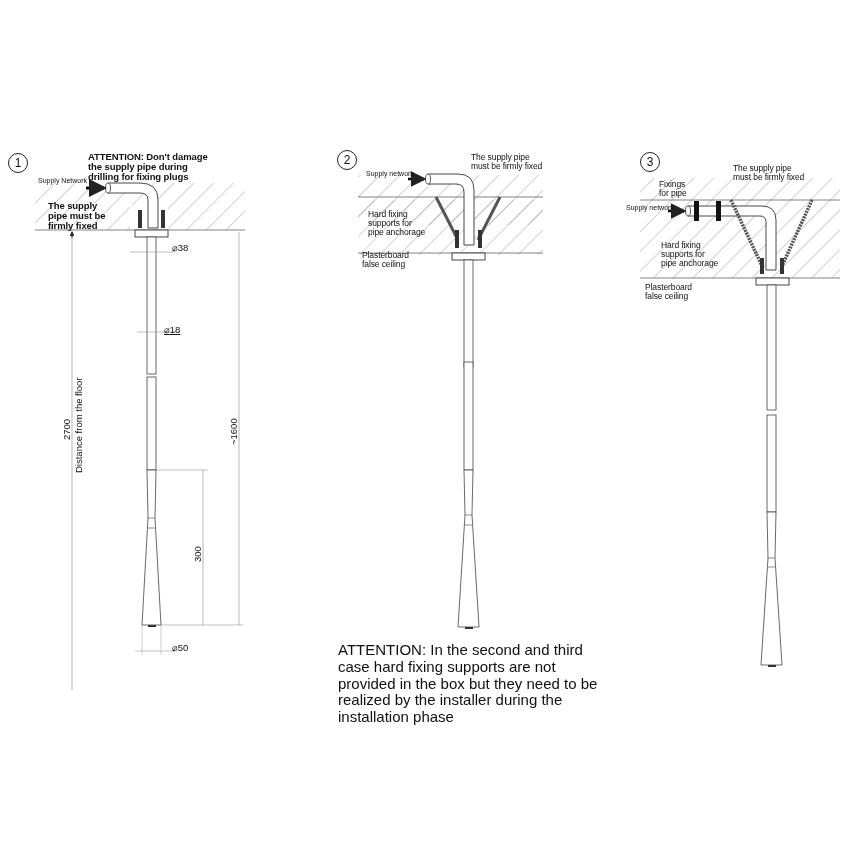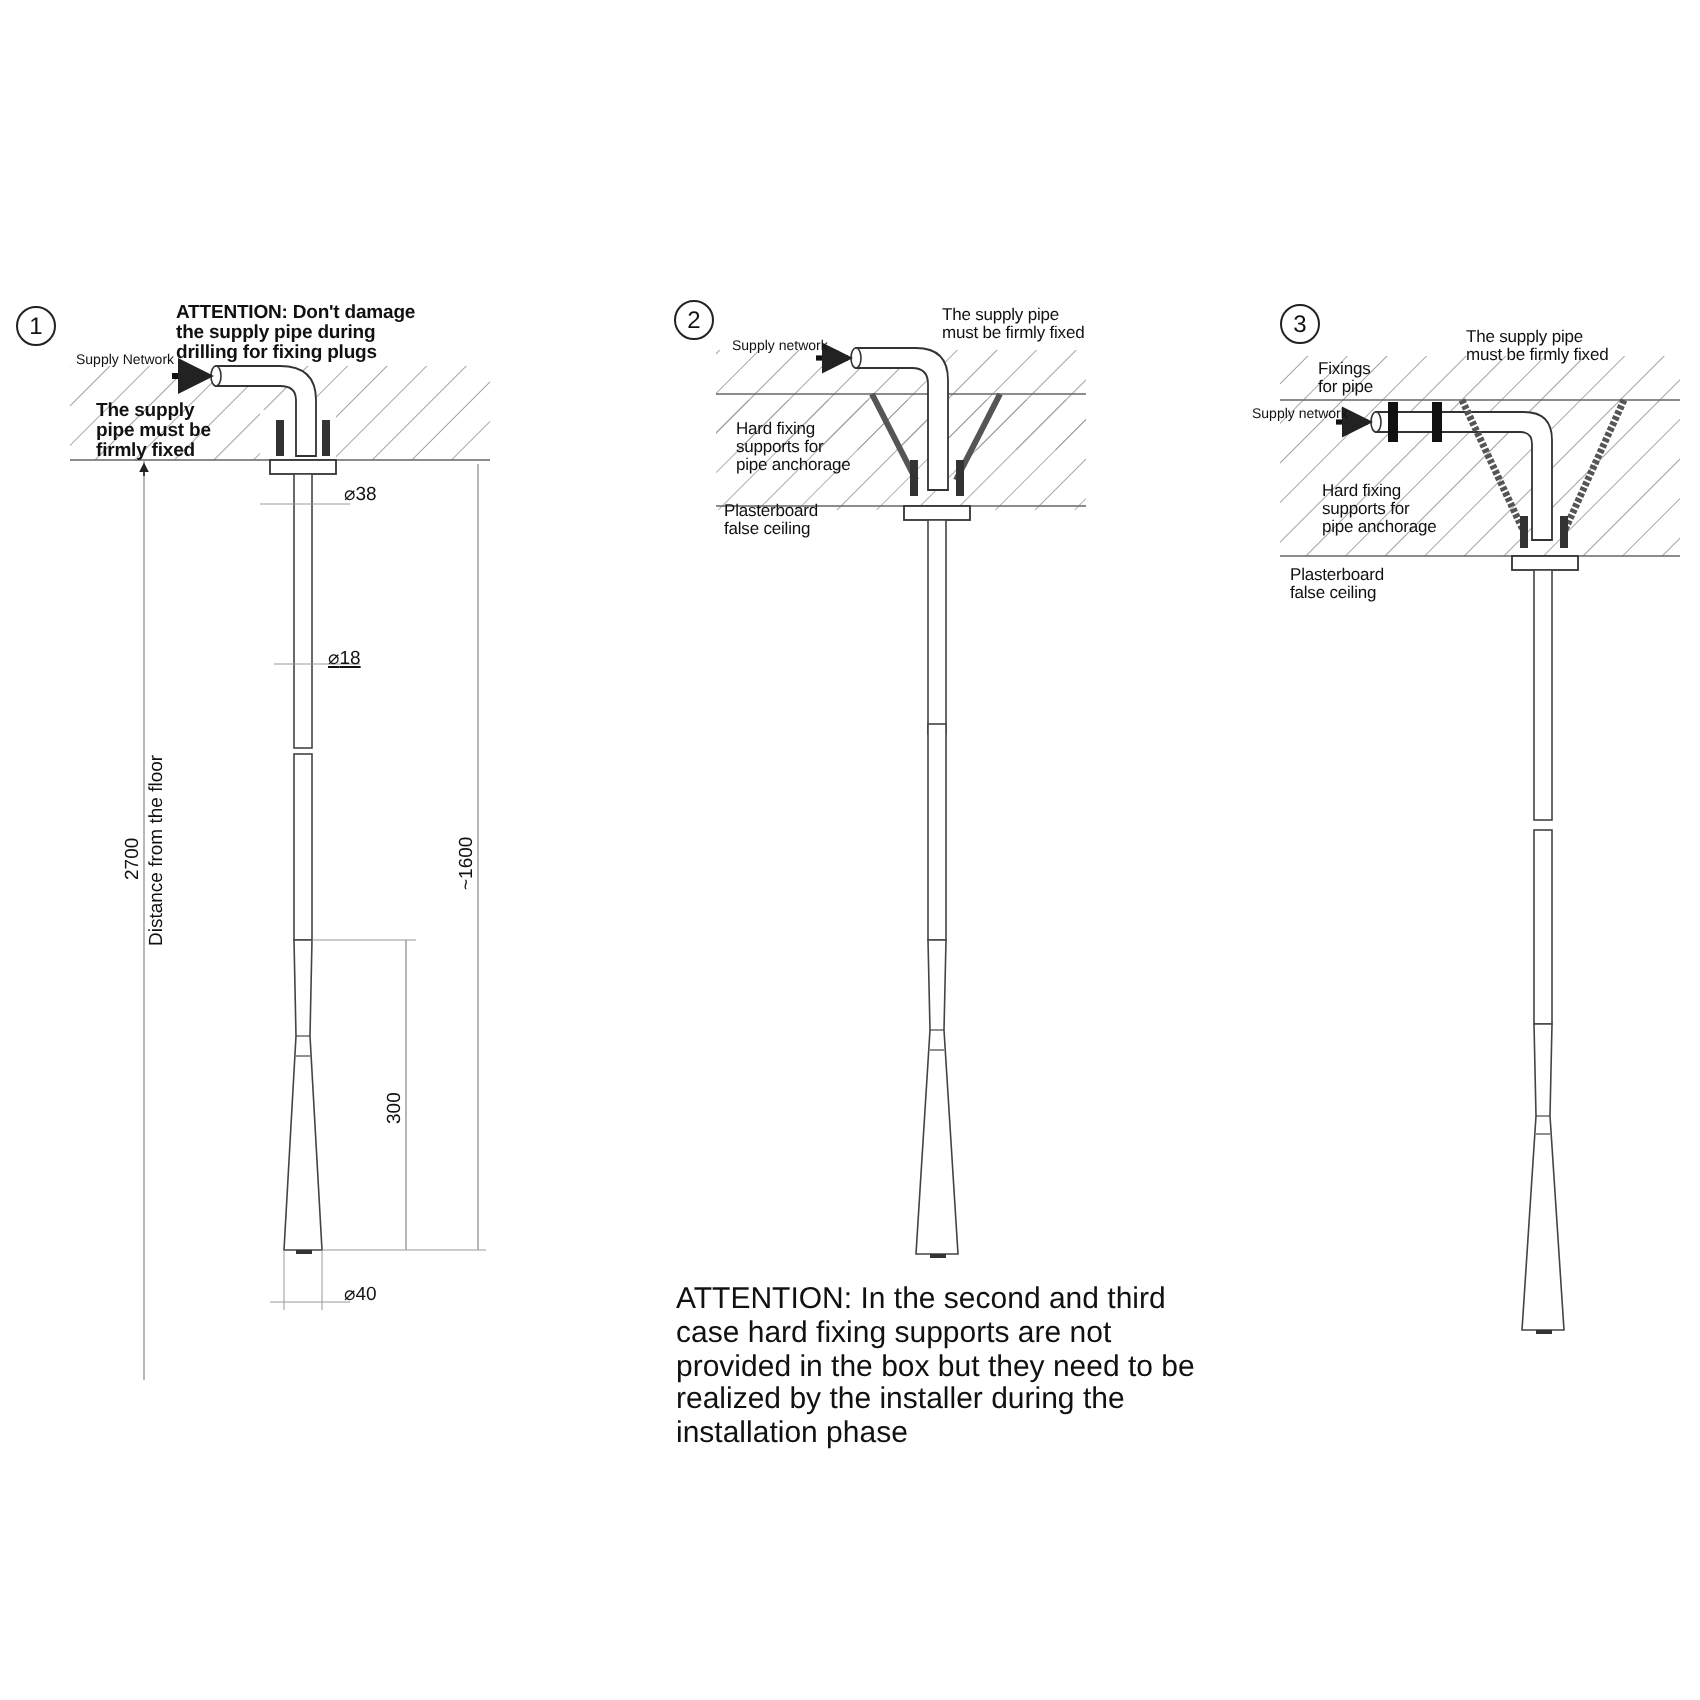--- a/index.html
+++ b/index.html
@@ -108,21 +108,21 @@
 <div class="circ" style="left:8px;top:153px;">1</div>
 <div class="lbl s9" style="left:88px;top:152px;">ATTENTION: Don't damage
 the supply pipe during
 drilling for fixing plugs</div>
 <div class="lbl s7" style="left:38px;top:177px;">Supply Network</div>
 <div class="lbl s9" style="left:48px;top:201px;">The supply
 pipe must be
 firmly fixed</div>
 <div class="lbl dim" style="left:172px;top:243px;"><span>⌀</span><span>38</span></div>
 <div class="lbl dim" style="left:164px;top:325px;text-decoration:underline;"><span>⌀</span><span>18</span></div>
-<div class="lbl dim" style="left:172px;top:643px;"><span>⌀</span><span>40</span></div>
+<div class="lbl dim" style="left:172px;top:643px;"><span>⌀</span><span>50</span></div>
 <div class="lbl dim vert" style="left:193px;top:562px;">300</div>
 <div class="lbl dim vert" style="left:229px;top:445px;">~1600</div>
 <div class="lbl dim vert" style="left:62px;top:440px;">2700</div>
 <div class="lbl dim vert" style="left:74px;top:473px;">Distance from the floor</div>
 
 <div class="circ" style="left:337px;top:150px;">2</div>
 <div class="lbl s8" style="left:471px;top:153px;">The supply pipe
 must be firmly fixed</div>
 <div class="lbl s7" style="left:366px;top:170px;">Supply network</div>
 <div class="lbl s8" style="left:368px;top:210px;">Hard fixing

